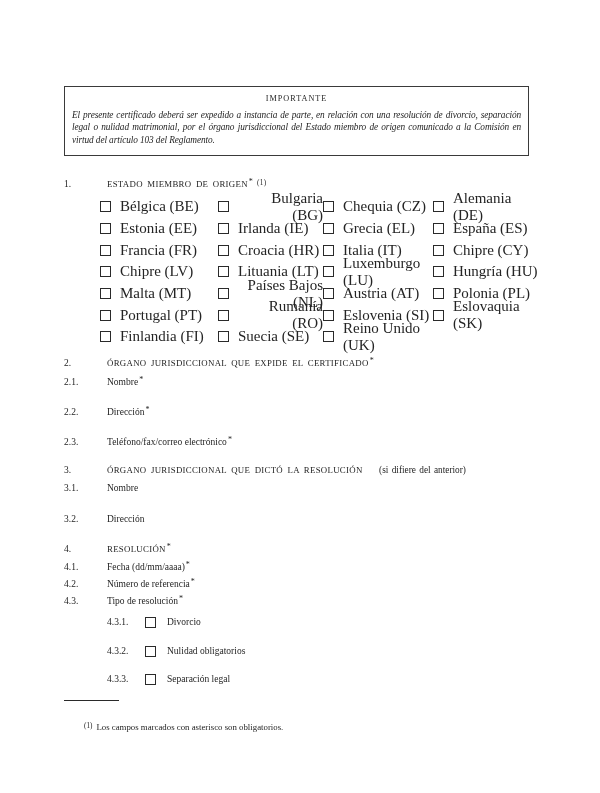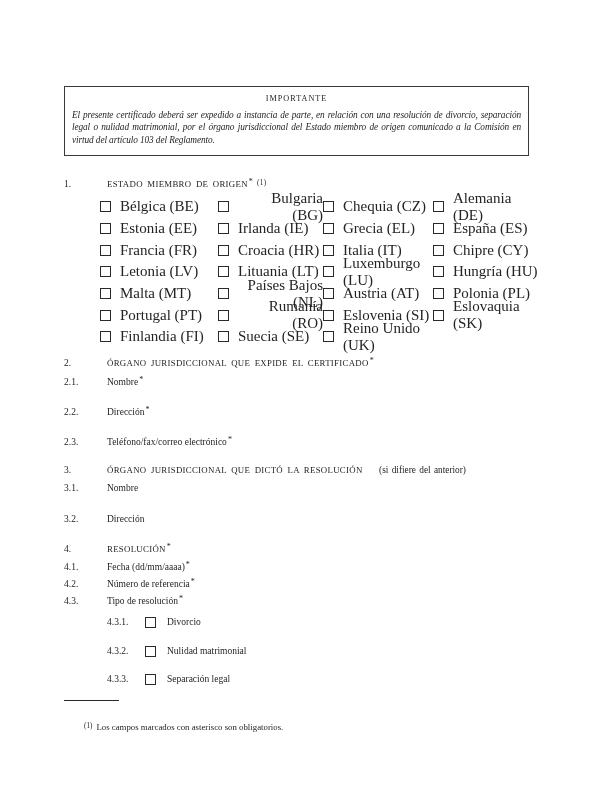--- a/index.html
+++ b/index.html
@@ -88,21 +88,21 @@
       <div class="state-item">
         <span class="checkbox"></span>
         <span class="state-label">Estonia (EE)</span>
       </div>
       <div class="state-item">
         <span class="checkbox"></span>
         <span class="state-label">Francia (FR)</span>
       </div>
       <div class="state-item">
         <span class="checkbox"></span>
-        <span class="state-label">Letonia (LV)</span>
+        <span class="state-label">Chipre (LV)</span>
       </div>
       <div class="state-item">
         <span class="checkbox"></span>
         <span class="state-label">Malta (MT)</span>
       </div>
       <div class="state-item">
         <span class="checkbox"></span>
         <span class="state-label">Portugal (PT)</span>
       </div>
       <div class="state-item">
@@ -246,21 +246,21 @@
 </div>
 
 <div class="row opt" style="top:616px">
   <span class="num">4.3.1.</span>
   <span class="checkbox"></span>
   <span class="opt-label">Divorcio</span>
 </div>
 <div class="row opt" style="top:645px">
   <span class="num">4.3.2.</span>
   <span class="checkbox"></span>
-  <span class="opt-label">Nulidad matrimonial</span>
+  <span class="opt-label">Nulidad obligatorios</span>
 </div>
 <div class="row opt" style="top:673px">
   <span class="num">4.3.3.</span>
   <span class="checkbox"></span>
   <span class="opt-label">Separación legal</span>
 </div>
 
 <div class="fn-rule"></div>
 <div class="footnote">
   <span class="fn-ref">(1)</span><span>Los campos marcados con asterisco son obligatorios.</span>

